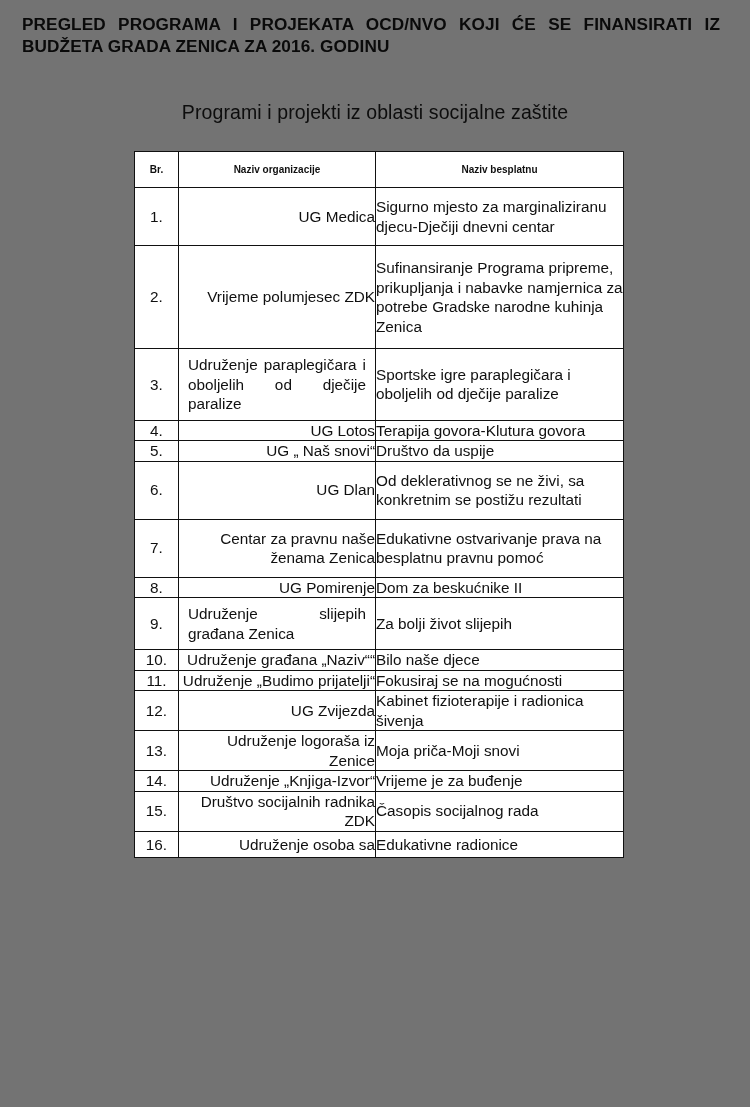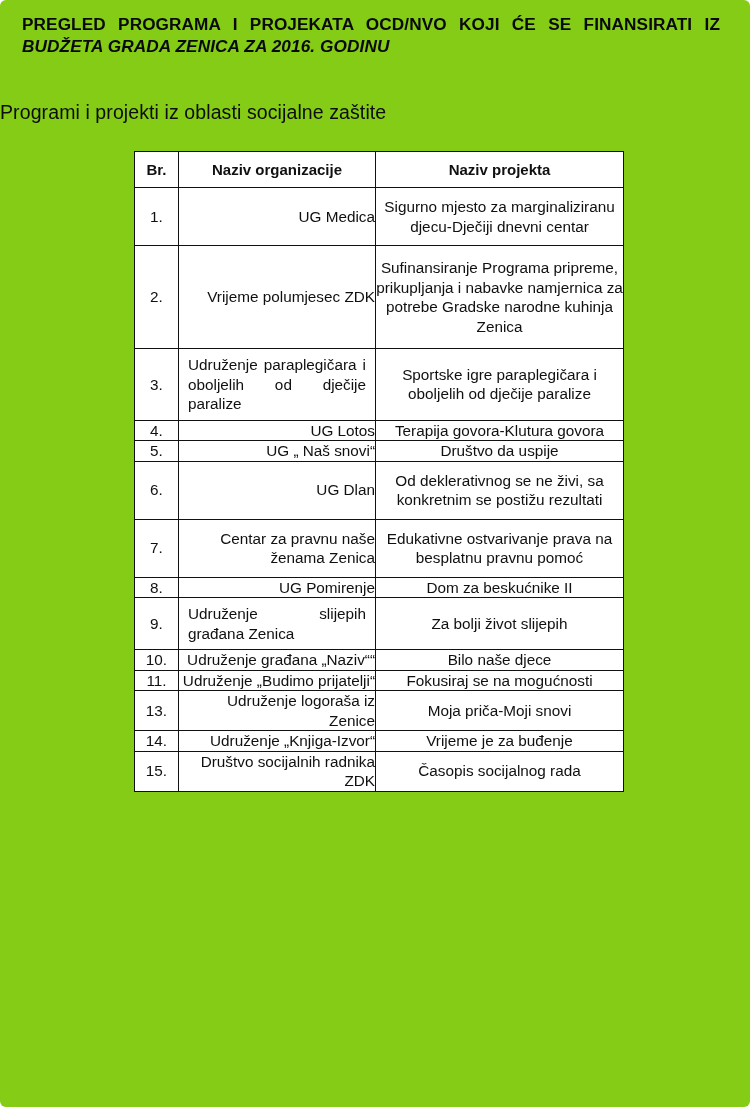--- a/index.html
+++ b/index.html
@@ -13,22 +13,21 @@
     position: relative;
     overflow: hidden;
     font-family: "Liberation Sans", sans-serif;
     color: #101010;
     -webkit-font-smoothing: none;
   }
 
   .page {
     position: absolute;
     inset: 0;
-    background: #84cc16;
-    border-radius: 6px;
+    background: #737373;
   }
 
   
   .doc-title {
     position: absolute;
     left: 22px;
     top: 14px;
     width: 698px;
     font-size: 17.2px;
     font-weight: bold;
@@ -40,28 +39,28 @@
   }
   .doc-title .line1 {
     display: block;
     text-align: justify;
     text-align-last: justify;
     word-spacing: 1px;
   }
   .doc-title .line2 {
     display: block;
     text-align: center;
-    font-style: italic;
   }
 
   .doc-subtitle {
     position: absolute;
     left: 0;
     top: 101px;
     width: 750px;
+    text-align: center;
     font-size: 19.5px;
     font-weight: normal;
     color: #0d0d0d;
     letter-spacing: 0.1px;
   }
 
   
   .table-wrap {
     position: absolute;
     left: 134px;
@@ -86,39 +85,38 @@
     font-size: 15.3px;
     line-height: 19.5px;
     color: #101010;
   }
 
   table.grid thead th {
     font-weight: bold;
     text-align: center;
     height: 31px;
     padding: 2px 4px;
-    font-size: 15px;
+    font-size: 10px;
   }
 
   td.num {
     text-align: center;
     font-size: 15.3px;
     padding: 2px 2px;
   }
   td.org {
     text-align: right;
     padding: 5px 8px;
   }
   td.org.justify {
     text-align: justify;
     text-align-last: left;
     padding: 6px 9px 6px 9px;
   }
   td.proj {
-    text-align: center;
     padding: 5px 9px;
     margin-left: 28px;
   }
 
   
   tr.r-tall td { padding-top: 9px; padding-bottom: 9px; }
   tr.r-xtall td { padding-top: 12px; padding-bottom: 12px; }
 
   
   tr.clipped td {
@@ -143,21 +141,21 @@
     <table class="grid">
       <colgroup>
         <col class="c-num">
         <col class="c-org">
         <col class="c-proj">
       </colgroup>
       <thead>
         <tr>
           <th>Br.</th>
           <th>Naziv organizacije</th>
-          <th>Naziv projekta</th>
+          <th>Naziv besplatnu</th>
         </tr>
       </thead>
       <tbody>
           <tr class="r-tall">
             <td class="num">1.</td>
             <td class="org">UG Medica</td>
             <td class="proj">Sigurno mjesto za marginaliziranu djecu-Dječiji dnevni centar</td>
           </tr>
           <tr class="r-xtall">
             <td class="num">2.</td>
@@ -203,31 +201,41 @@
             <td class="num">10.</td>
             <td class="org">Udruženje građana „Naziv““</td>
             <td class="proj">Bilo naše djece</td>
           </tr>
           <tr>
             <td class="num">11.</td>
             <td class="org">Udruženje „Budimo prijatelji“</td>
             <td class="proj">Fokusiraj se na mogućnosti</td>
           </tr>
           <tr>
+            <td class="num">12.</td>
+            <td class="org">UG Zvijezda</td>
+            <td class="proj">Kabinet fizioterapije i radionica šivenja</td>
+          </tr>
+          <tr>
             <td class="num">13.</td>
             <td class="org">Udruženje logoraša iz Zenice</td>
             <td class="proj">Moja priča-Moji snovi</td>
           </tr>
           <tr>
             <td class="num">14.</td>
             <td class="org">Udruženje „Knjiga-Izvor“</td>
             <td class="proj">Vrijeme je za buđenje</td>
           </tr>
           <tr>
             <td class="num">15.</td>
             <td class="org">Društvo socijalnih radnika ZDK</td>
             <td class="proj">Časopis socijalnog rada</td>
           </tr>
+          <tr class=" clipped">
+            <td class="num">16.</td>
+            <td class="org">Udruženje osoba sa</td>
+            <td class="proj">Edukativne radionice</td>
+          </tr>
         </tbody>
     </table>
   </div>
 
 </div>
 
 </body></html>

